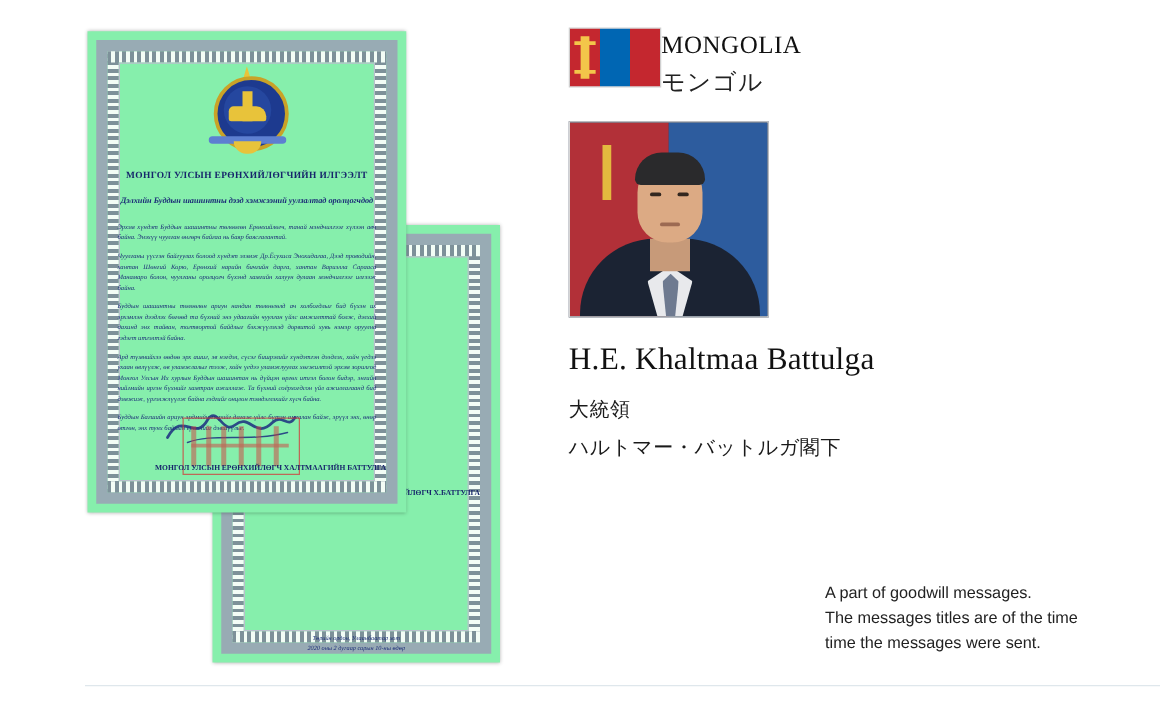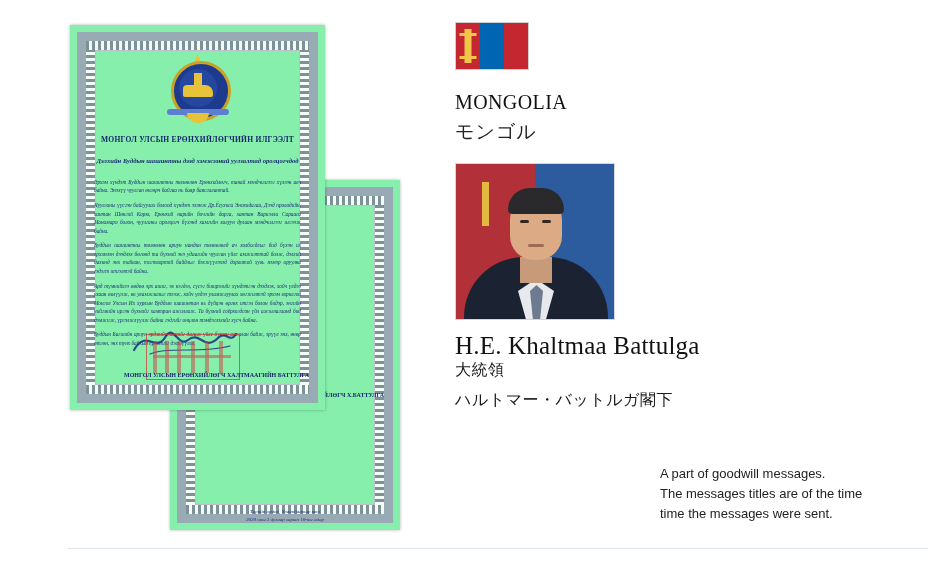--- a/index.html
+++ b/index.html
@@ -226,22 +226,20 @@
   
   .right {
     position: absolute;
     left: 455px;
     top: 22px;
     width: 470px;
   }
   .country-row {
     display: flex;
     align-items: flex-start;
-    gap: 18px;
-    flex-direction: column;
   }
   .flag {
     width: 74px;
     height: 48px;
     border: 1px solid #cfcfcf;
     display: flex;
     box-sizing: border-box;
     flex: 0 0 auto;
   }
   .flag .stripe { flex: 1 1 0; position: relative; }
@@ -380,33 +378,34 @@
     width: 16px;
     height: 3px;
     background: #9c6a52;
     border-radius: 2px;
   }
 
   .person-name {
     font-family: "Liberation Serif", serif;
     font-size: 25px;
     color: #111111;
-    margin-top: 12px;
+    margin-top: 20px;
     letter-spacing: .2px;
   }
   .person-title {
     font-family: "Liberation Serif", serif;
     font-size: 17px;
     color: #1a1a1a;
     margin-top: 6px;
   }
   .person-title-jp {
     font-family: "Liberation Serif", serif;
     font-size: 16px;
     color: #1a1a1a;
+    margin-top: 16px;
     letter-spacing: .5px;
   }
   .person-name-jp {
     font-family: "Liberation Serif", serif;
     font-size: 16px;
     color: #1a1a1a;
     margin-top: 9px;
     letter-spacing: .5px;
   }
 

